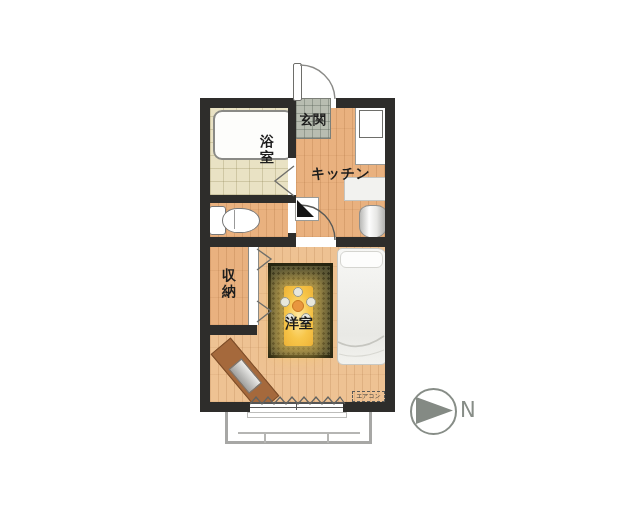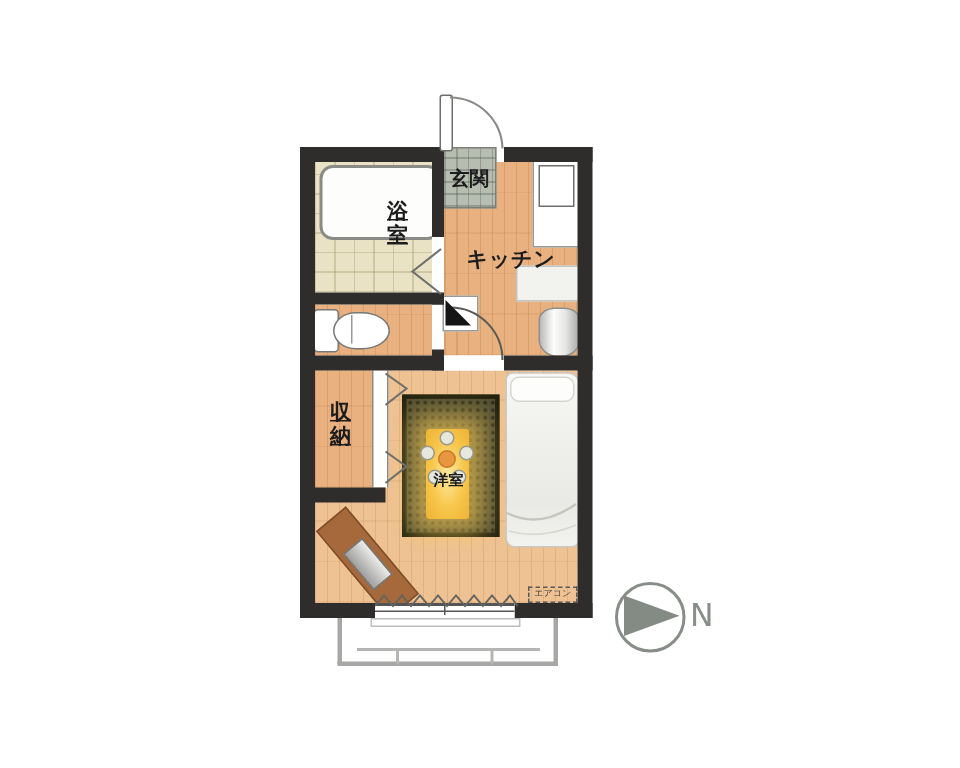--- a/index.html
+++ b/index.html
@@ -40,21 +40,21 @@
     background-size:5px 5px;
     border:3px solid #23220f;
   }
   .glow{
     background:radial-gradient(ellipse at center, #ffe9a0 0%, #f7c64a 55%, #edb236 100%);
     box-shadow:0 0 16px 10px rgba(247,205,90,0.65);
     border-radius:2px;
   }
   .door-strip{position:absolute;background:#ffffff;}
   .label{position:absolute;color:#1c1c1c;font-weight:600;line-height:1.15;}
-  .vlabel{width:16px;word-break:break-all;text-align:left;text-decoration:underline;}
+  .vlabel{width:16px;word-break:break-all;text-align:right;}
   .balc{position:absolute;background:#a7a7a5;}
   svg.overlay{position:absolute;left:0;top:0;pointer-events:none;}
 </style>
 </head>
 <body>
 
 <div id="canvas">
 
   <div class="abs bathtile" style="left:210px;top:108px;width:86px;height:87px;"></div>
   <div class="abs wood" style="left:296px;top:108px;width:89px;height:129px;"></div>
@@ -139,21 +139,21 @@
       <circle cx="306" cy="318" r="4.5" fill="#e7e7dd" stroke="#9a9a8a" stroke-width="1"></circle>
       <circle cx="311" cy="302" r="4.5" fill="#e7e7dd" stroke="#9a9a8a" stroke-width="1"></circle>
       <circle cx="298" cy="306" r="5.5" fill="#e8963f" stroke="#c87820" stroke-width="1"></circle>
     </g>
   </svg>
 
   <div class="label" style="left:297px;top:113px;width:32px;text-align:center;font-size:13px;">玄関</div>
   <div class="label vlabel" style="left:258px;top:133px;font-size:14px;">浴室</div>
   <div class="label" style="left:311px;top:165px;width:60px;font-size:14px;letter-spacing:0.5px;">キッチン</div>
   <div class="label vlabel" style="left:220px;top:267px;font-size:14px;">収納</div>
-  <div class="label" style="left:277px;top:315px;width:44px;text-align:center;font-size:10px;">洋室</div>
+  <div class="label" style="left:277px;top:315px;width:44px;text-align:center;font-size:14px;">洋室</div>
 
   <div class="abs" style="left:410px;top:388px;width:47px;height:47px;border:2.5px solid #878d87;border-radius:50%;background:#fff;box-sizing:border-box;">
     <svg width="42" height="42" viewBox="0 0 42 42" style="position:absolute;left:0;top:0;">
       <polygon points="4,7 4,34 41,20.5" fill="#848a84"></polygon>
     </svg>
   </div>
   <div class="label" style="left:460px;top:398px;font-size:21px;font-weight:400;color:#878d87;">N</div>
 
 </div>
 

